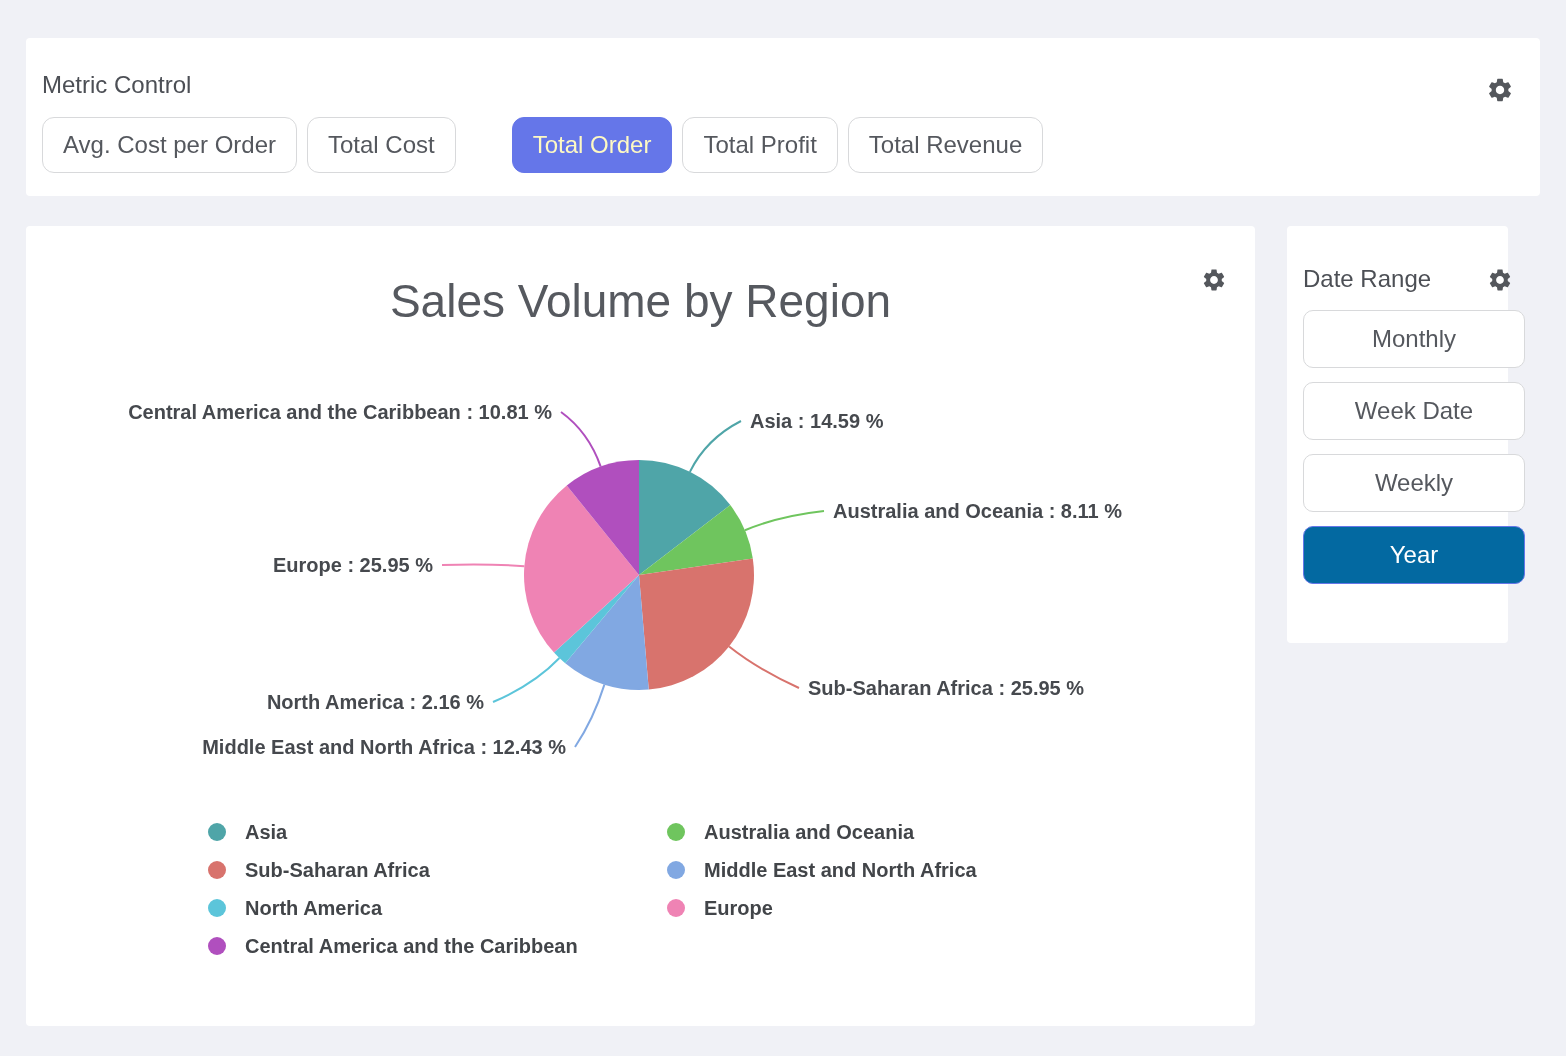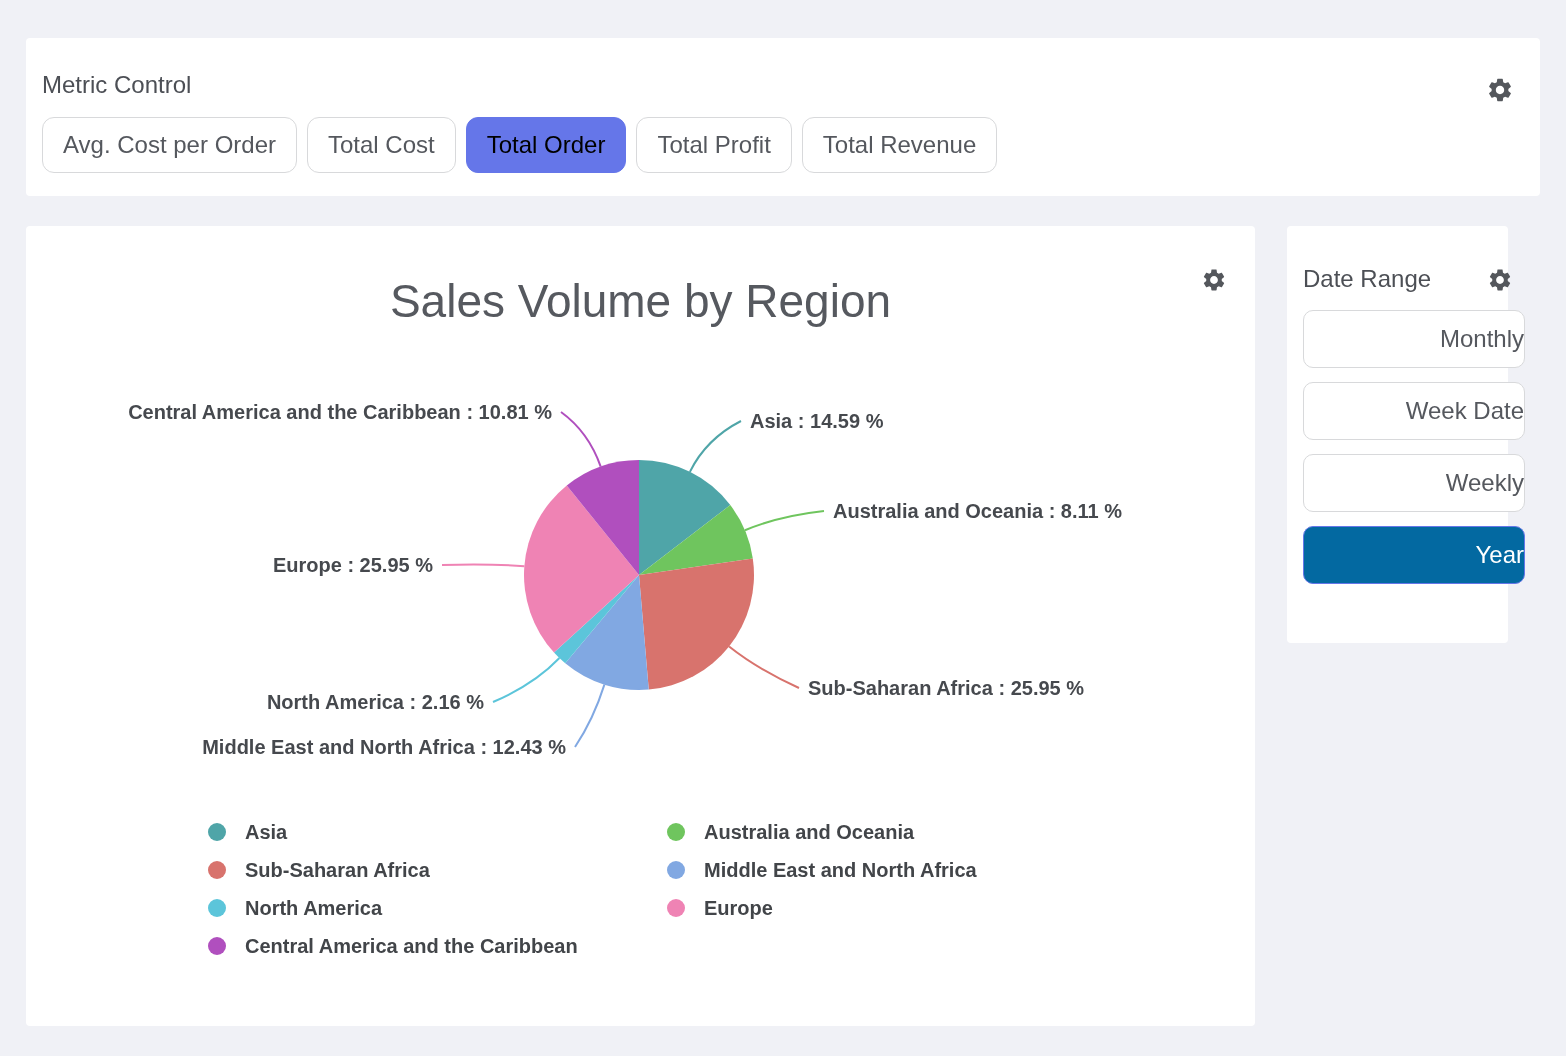--- a/index.html
+++ b/index.html
@@ -27,34 +27,34 @@
   #date-gear   { left:200px; top:41px; width:26px; height:26px; }
   #date-gear svg { width:26px; height:26px; }
 
   #metric-buttons { position:absolute; left:16px; top:79px; display:flex; gap:10px; }
   .chip {
     height:56px; line-height:54px; padding:0 20px;
     font-family:inherit; font-size:24px; color:#55585e;
     background:#ffffff; border:1px solid #d8d9db; border-radius:12px;
     cursor:pointer; white-space:nowrap;
   }
-  .chip.selected { background:#6576e9; border-color:#6576e9; color:#000000; }
+  .chip.selected { background:#6576e9; border-color:#6576e9; color:#fef9c3;margin-left:46px; }
 
   #chart-title {
     position:absolute; left:0; top:48px; width:100%;
     text-align:center; font-size:46px; color:#56595f;
   }
   #chart-svg { position:absolute; left:0; top:0; }
   .pie-label    { font-family:"Liberation Sans","DejaVu Sans",sans-serif; font-size:20px; font-weight:700; fill:#46494e; }
   .legend-label { font-family:"Liberation Sans","DejaVu Sans",sans-serif; font-size:20px; font-weight:700; fill:#424549; }
 
   #date-buttons { position:absolute; left:16px; top:84px; display:flex; flex-direction:column; gap:14px; }
   .date-btn {
     width:222px; height:58px;
-    font-family:inherit; font-size:24px; color:#55585e; text-align:right;
+    font-family:inherit; font-size:24px; color:#55585e; text-align:center;
     background:#ffffff; border:1px solid #d8d9db; border-radius:10px; cursor:pointer;
   }
   .date-btn.selected { background:#0369a1; border-color:#6576e9; color:#ffffff; }
 </style>
 </head>
 <body>
 
 <section class="card" id="metric-card">
   <div class="card-title" id="metric-title">Metric Control</div>
   <button class="gear-btn" id="metric-gear">

